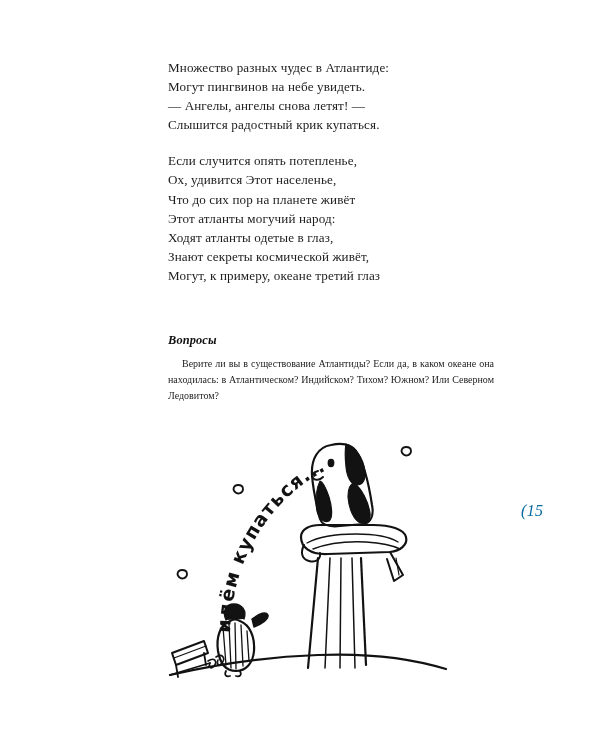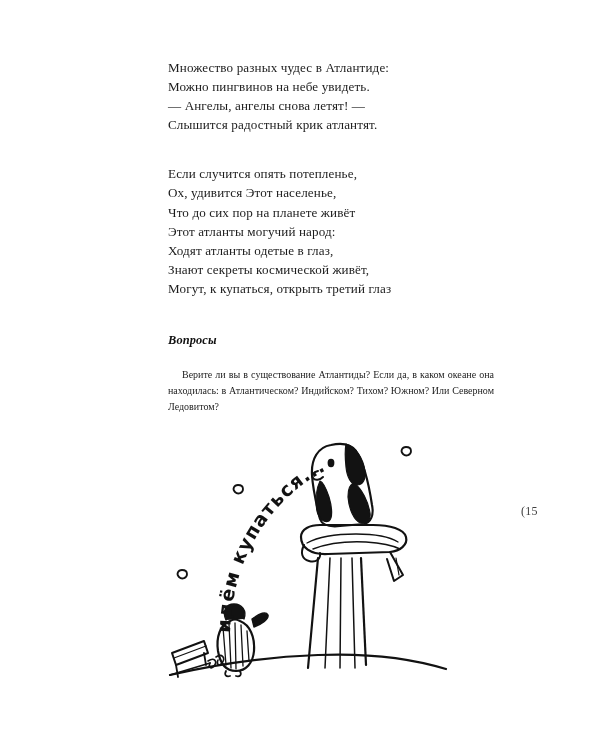--- a/index.html
+++ b/index.html
@@ -24,21 +24,21 @@
   .text-column {
     position: absolute;
     left: 168px;
     top: 58px;
     width: 326px;
   }
   .stanza {
     margin: 0 0 0 0;
   }
   .stanza + .stanza {
-    margin-top: 30px;
+    margin-top: 17px;
   }
   .verse-line {
     font-size: 13.1px;
     line-height: 19.1px;
     white-space: pre;
     letter-spacing: 0.01em;
     color: #1c1c1c;
   }
   .questions-block {
     position: absolute;
@@ -46,38 +46,39 @@
     top: 332px;
     width: 326px;
   }
   .questions-heading {
     font-size: 12.4px;
     line-height: 16px;
     font-weight: bold;
     font-style: italic;
     letter-spacing: 0.01em;
     color: #111111;
-    margin-bottom: 19px;
+    margin-bottom: 8px;
   }
   .questions-body {
     font-size: 10px;
     line-height: 16px;
     text-align: justify;
     color: #1c1c1c;
     text-indent: 14px;
     hyphens: manual;
   }
   .page-number {
     position: absolute;
     left: 521px;
     top: 503px;
-    font-size: 12px;
+    font-size: 16px;
     line-height: 16px;
-    color: #404040;
+    color: #0369a1;
     letter-spacing: 0.02em;
+    font-style: italic;
   }
   .illustration {
     position: absolute;
     left: 168px;
     top: 425px;
     width: 280px;
     height: 265px;
   }
   .illustration svg {
     display: block;
@@ -87,33 +88,33 @@
 </style>
 </head>
 <body>
 
 <div class="page">
 
   <div class="text-column">
 
     <div class="stanza">
       <div class="verse-line">Множество разных чудес в Атлантиде:</div>
-      <div class="verse-line">Можно пингвинов на небе увидеть.</div>
+      <div class="verse-line">Могут пингвинов на небе увидеть.</div>
       <div class="verse-line">— Ангелы, ангелы снова летят! —</div>
-      <div class="verse-line">Слышится радостный крик атлантят.</div>
+      <div class="verse-line">Слышится радостный крик купаться.</div>
     </div>
 
     <div class="stanza">
       <div class="verse-line">Если случится опять потепленье,</div>
       <div class="verse-line">Ох, удивится Этот населенье,</div>
       <div class="verse-line">Что до сих пор на планете живёт</div>
       <div class="verse-line">Этот атланты могучий народ:</div>
       <div class="verse-line">Ходят атланты одетые в глаз,</div>
       <div class="verse-line">Знают секреты космической живёт,</div>
-      <div class="verse-line">Могут, к купаться, открыть третий глаз</div>
+      <div class="verse-line">Могут, к примеру, океане третий глаз</div>
     </div>
 
   </div>
 
   <div class="questions-block">
     <div class="questions-heading">Вопросы</div>
     <div class="questions-body">Верите ли вы в существование Атлантиды? Если да, в каком океане она находилась: в Атлантическом? Индийском? Тихом? Южном? Или Северном Ледовитом?</div>
   </div>
 
   <div class="page-number">(15</div>

